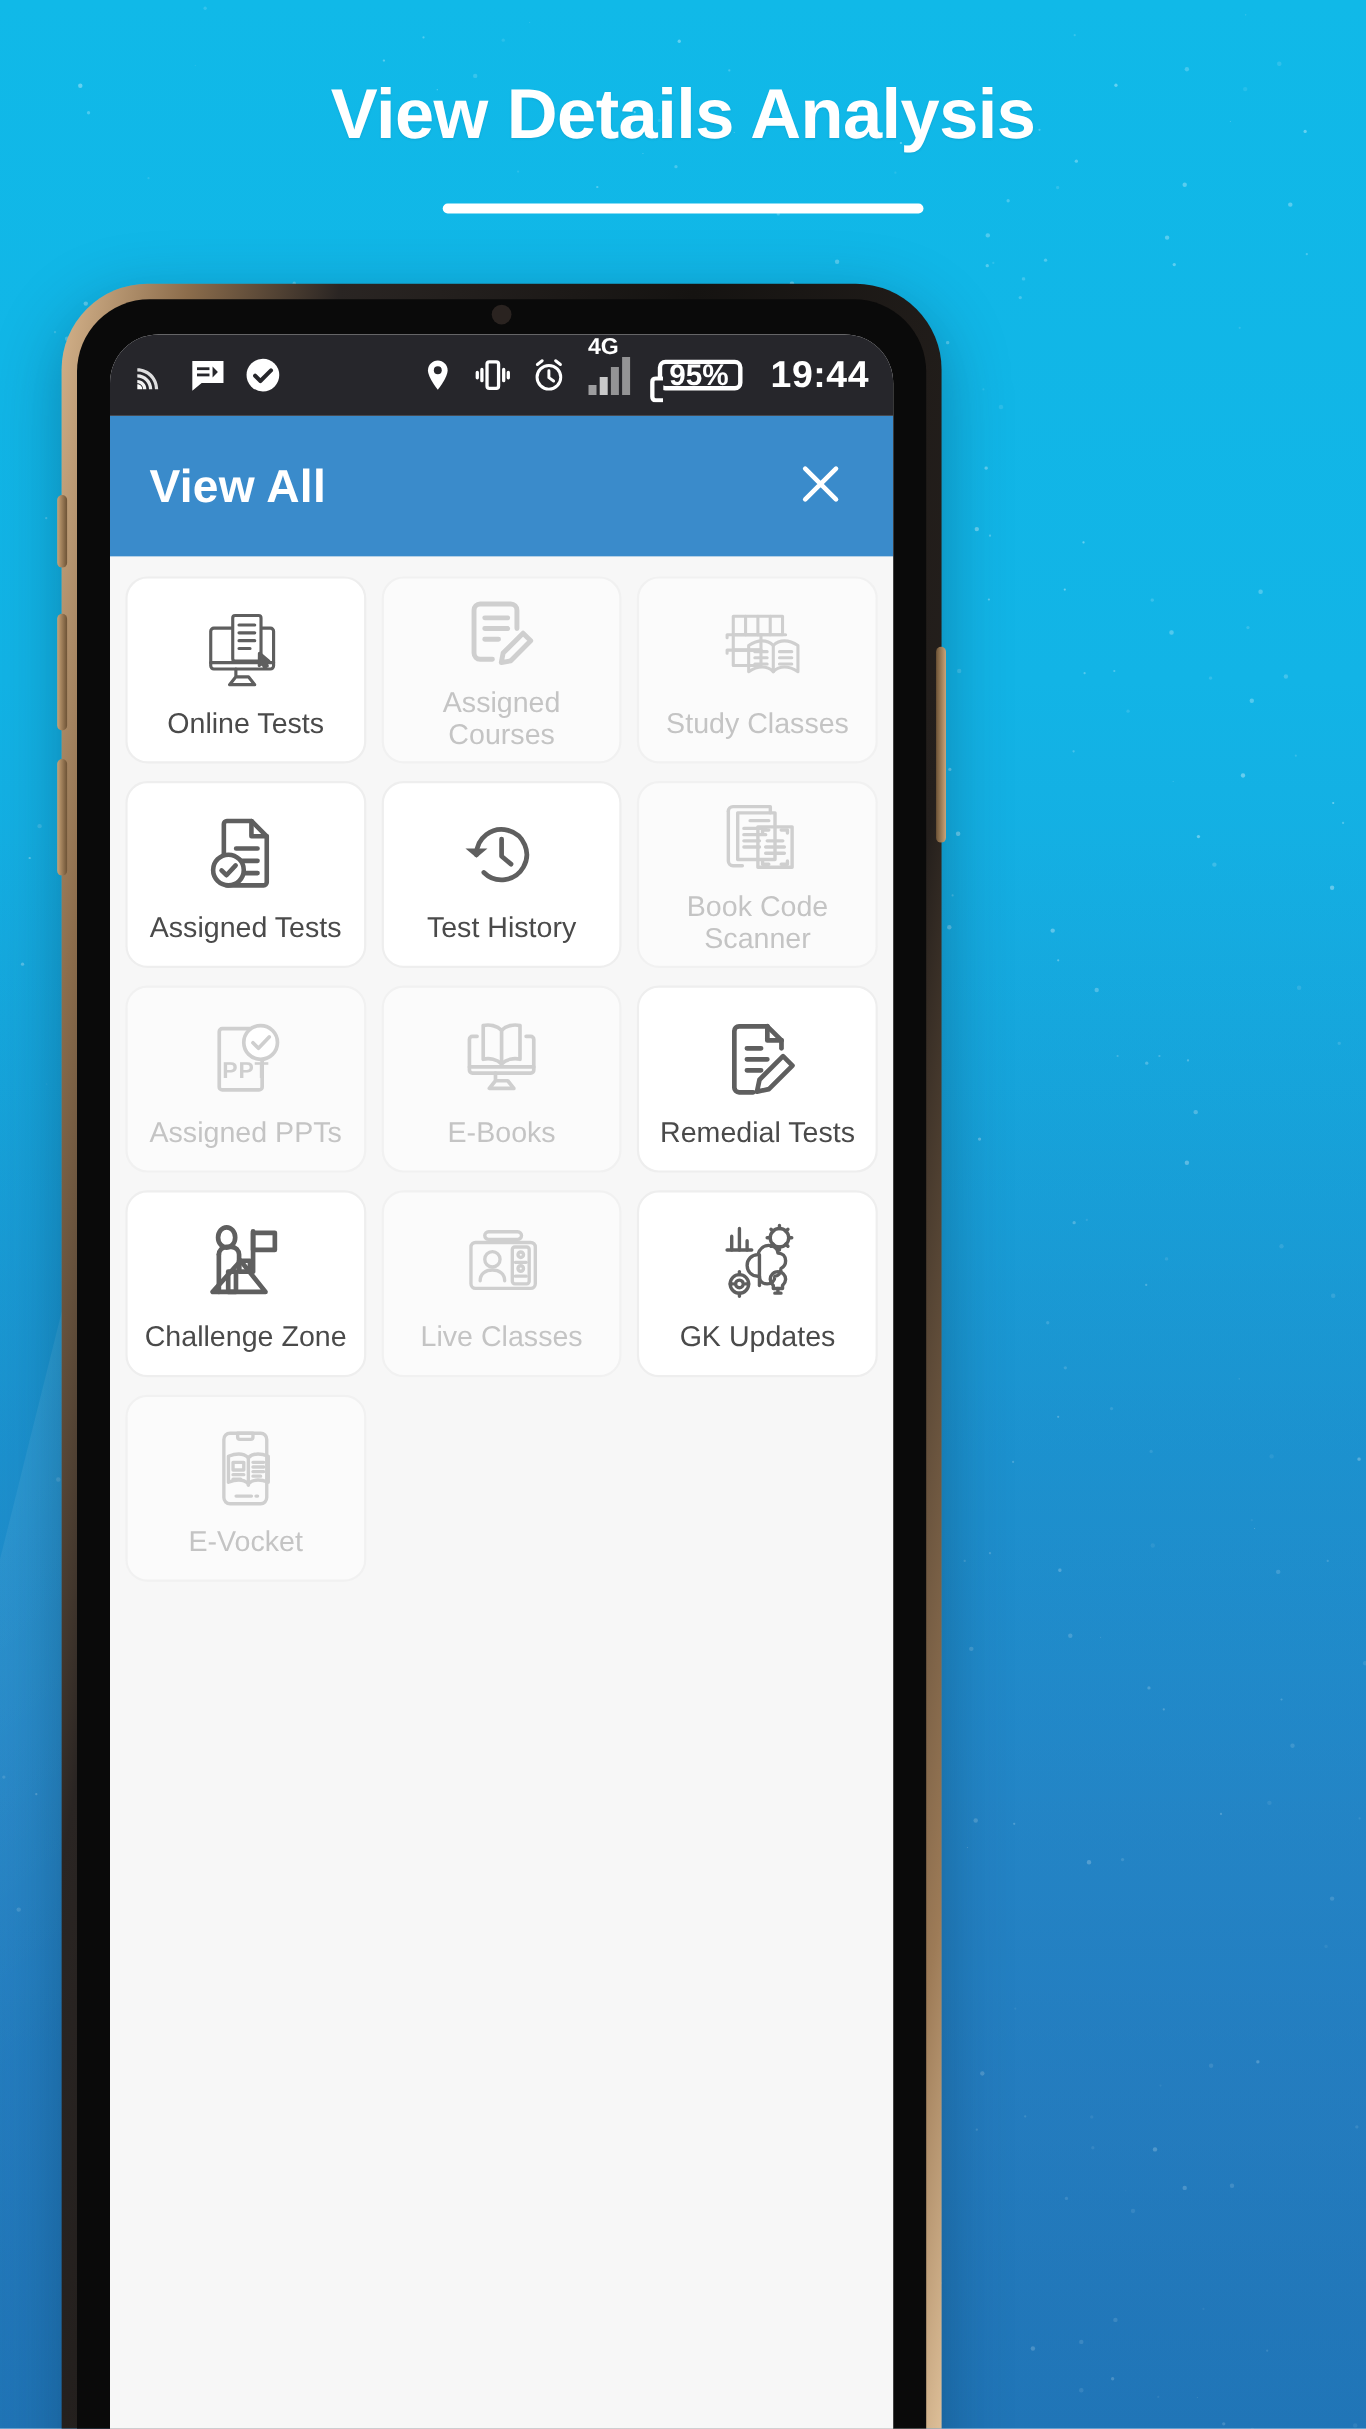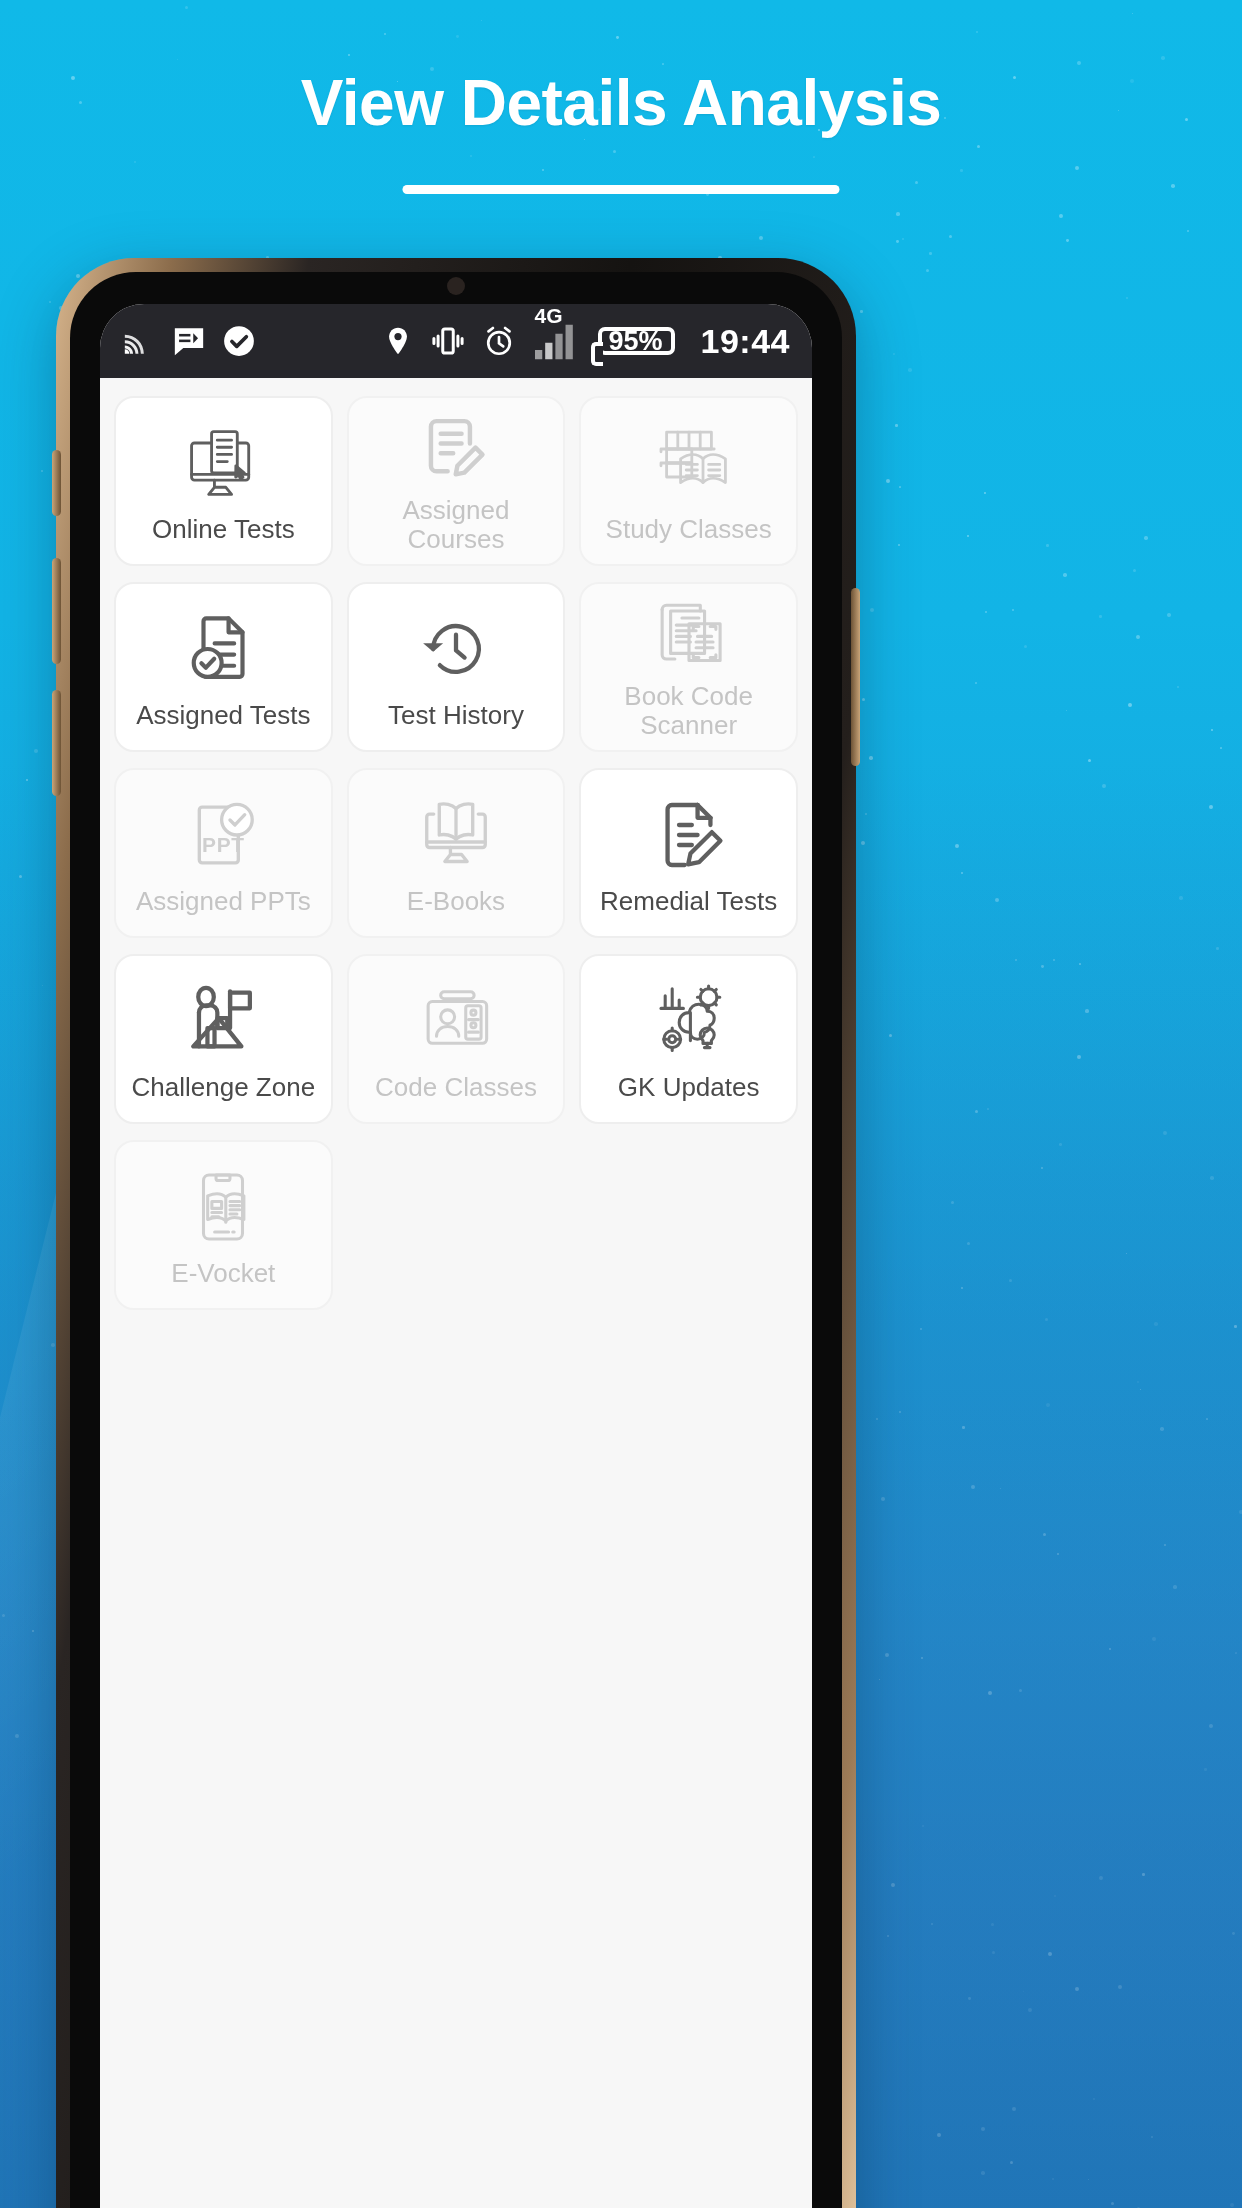--- a/index.html
+++ b/index.html
@@ -656,20 +656,30 @@
                 <path d="M17.8 21h4V2h-4z" opacity=".5"></path>
               </svg>
             </span>
             <span class="battery">
               <span>95%</span>
             </span>
             <span class="sb-time">19:44</span>
           </div>
         </div>
 
+        <div class="appbar">
+          <div class="appbar-title">View All</div>
+          <div class="appbar-close">
+            <span>
+              <svg width="48" height="48" viewBox="0 0 24 24" fill="none" stroke="#ffffff" stroke-width="2.1" stroke-linecap="round">
+                <path d="M5 5l14 14M19 5L5 19"></path>
+              </svg>
+            </span>
+          </div>
+        </div>
 
         <div class="grid-wrap">
           <div class="grid" id="grid">
               <div class="tile">
                 <div class="tile-icon">
                   <svg width="80" height="80" viewBox="0 0 56 56" fill="none" stroke-width="2" stroke-linecap="round" stroke-linejoin="round" stroke="#5f5f5f" style="color: rgb(95, 95, 95);">
       <rect x="6" y="14" width="40" height="26" rx="2"></rect>
       <path d="M6 36h40"></path>
                     <path d="M22 40v5M18 50h16l-4-5h-8z"></path>
       <rect x="20" y="6" width="18" height="29" rx="1.5" fill="#fff"></rect>
@@ -798,21 +808,21 @@
       <rect x="8" y="14" width="42" height="30" rx="3"></rect>
       <circle cx="22" cy="25" r="5"></circle>
       <path d="M14 39c0-4.5 3.6-7 8-7s8 2.5 8 7"></path>
       <rect x="35" y="17" width="11" height="24" rx="1.6"></rect>
       <circle cx="40.5" cy="22" r="1.8"></circle>
                     <path d="M37 27h7"></path>
       <circle cx="40.5" cy="31" r="1.8"></circle>
                     <path d="M37 36h7"></path>
     </svg>
                 </div>
-                <div class="tile-label">Code Classes</div>
+                <div class="tile-label">Live Classes</div>
               </div>
               <div class="tile">
                 <div class="tile-icon">
                   <svg width="84" height="80" viewBox="0 0 60 56" fill="none" stroke-width="2.2" stroke-linecap="round" stroke-linejoin="round" stroke="#5f5f5f" style="color: rgb(95, 95, 95);">
       <path d="M13 19V10M18 19V5M23 19v-6"></path>
                     <path d="M10 19h16"></path>
       <circle cx="44" cy="11" r="6"></circle>
       <path d="M44 3v2M44 17v2M36 11h2M50 11h2M38.5 5.5l1.4 1.4M48.1 15.1l1.4 1.4M49.5 5.5l-1.4 1.4M39.9 15.1l-1.4 1.4"></path>
       <path d="M30 22c-4 0-7 3-7 7s3 7 7 7h1c0 3 2 5 5 5s5-2 5-5c2 0 4-2 4-5 2-1 3-3 3-5 0-3-2-5-5-5 0-3-3-5-6-5s-6 2-7 6z"></path>
       <path d="M31 22v20"></path>

